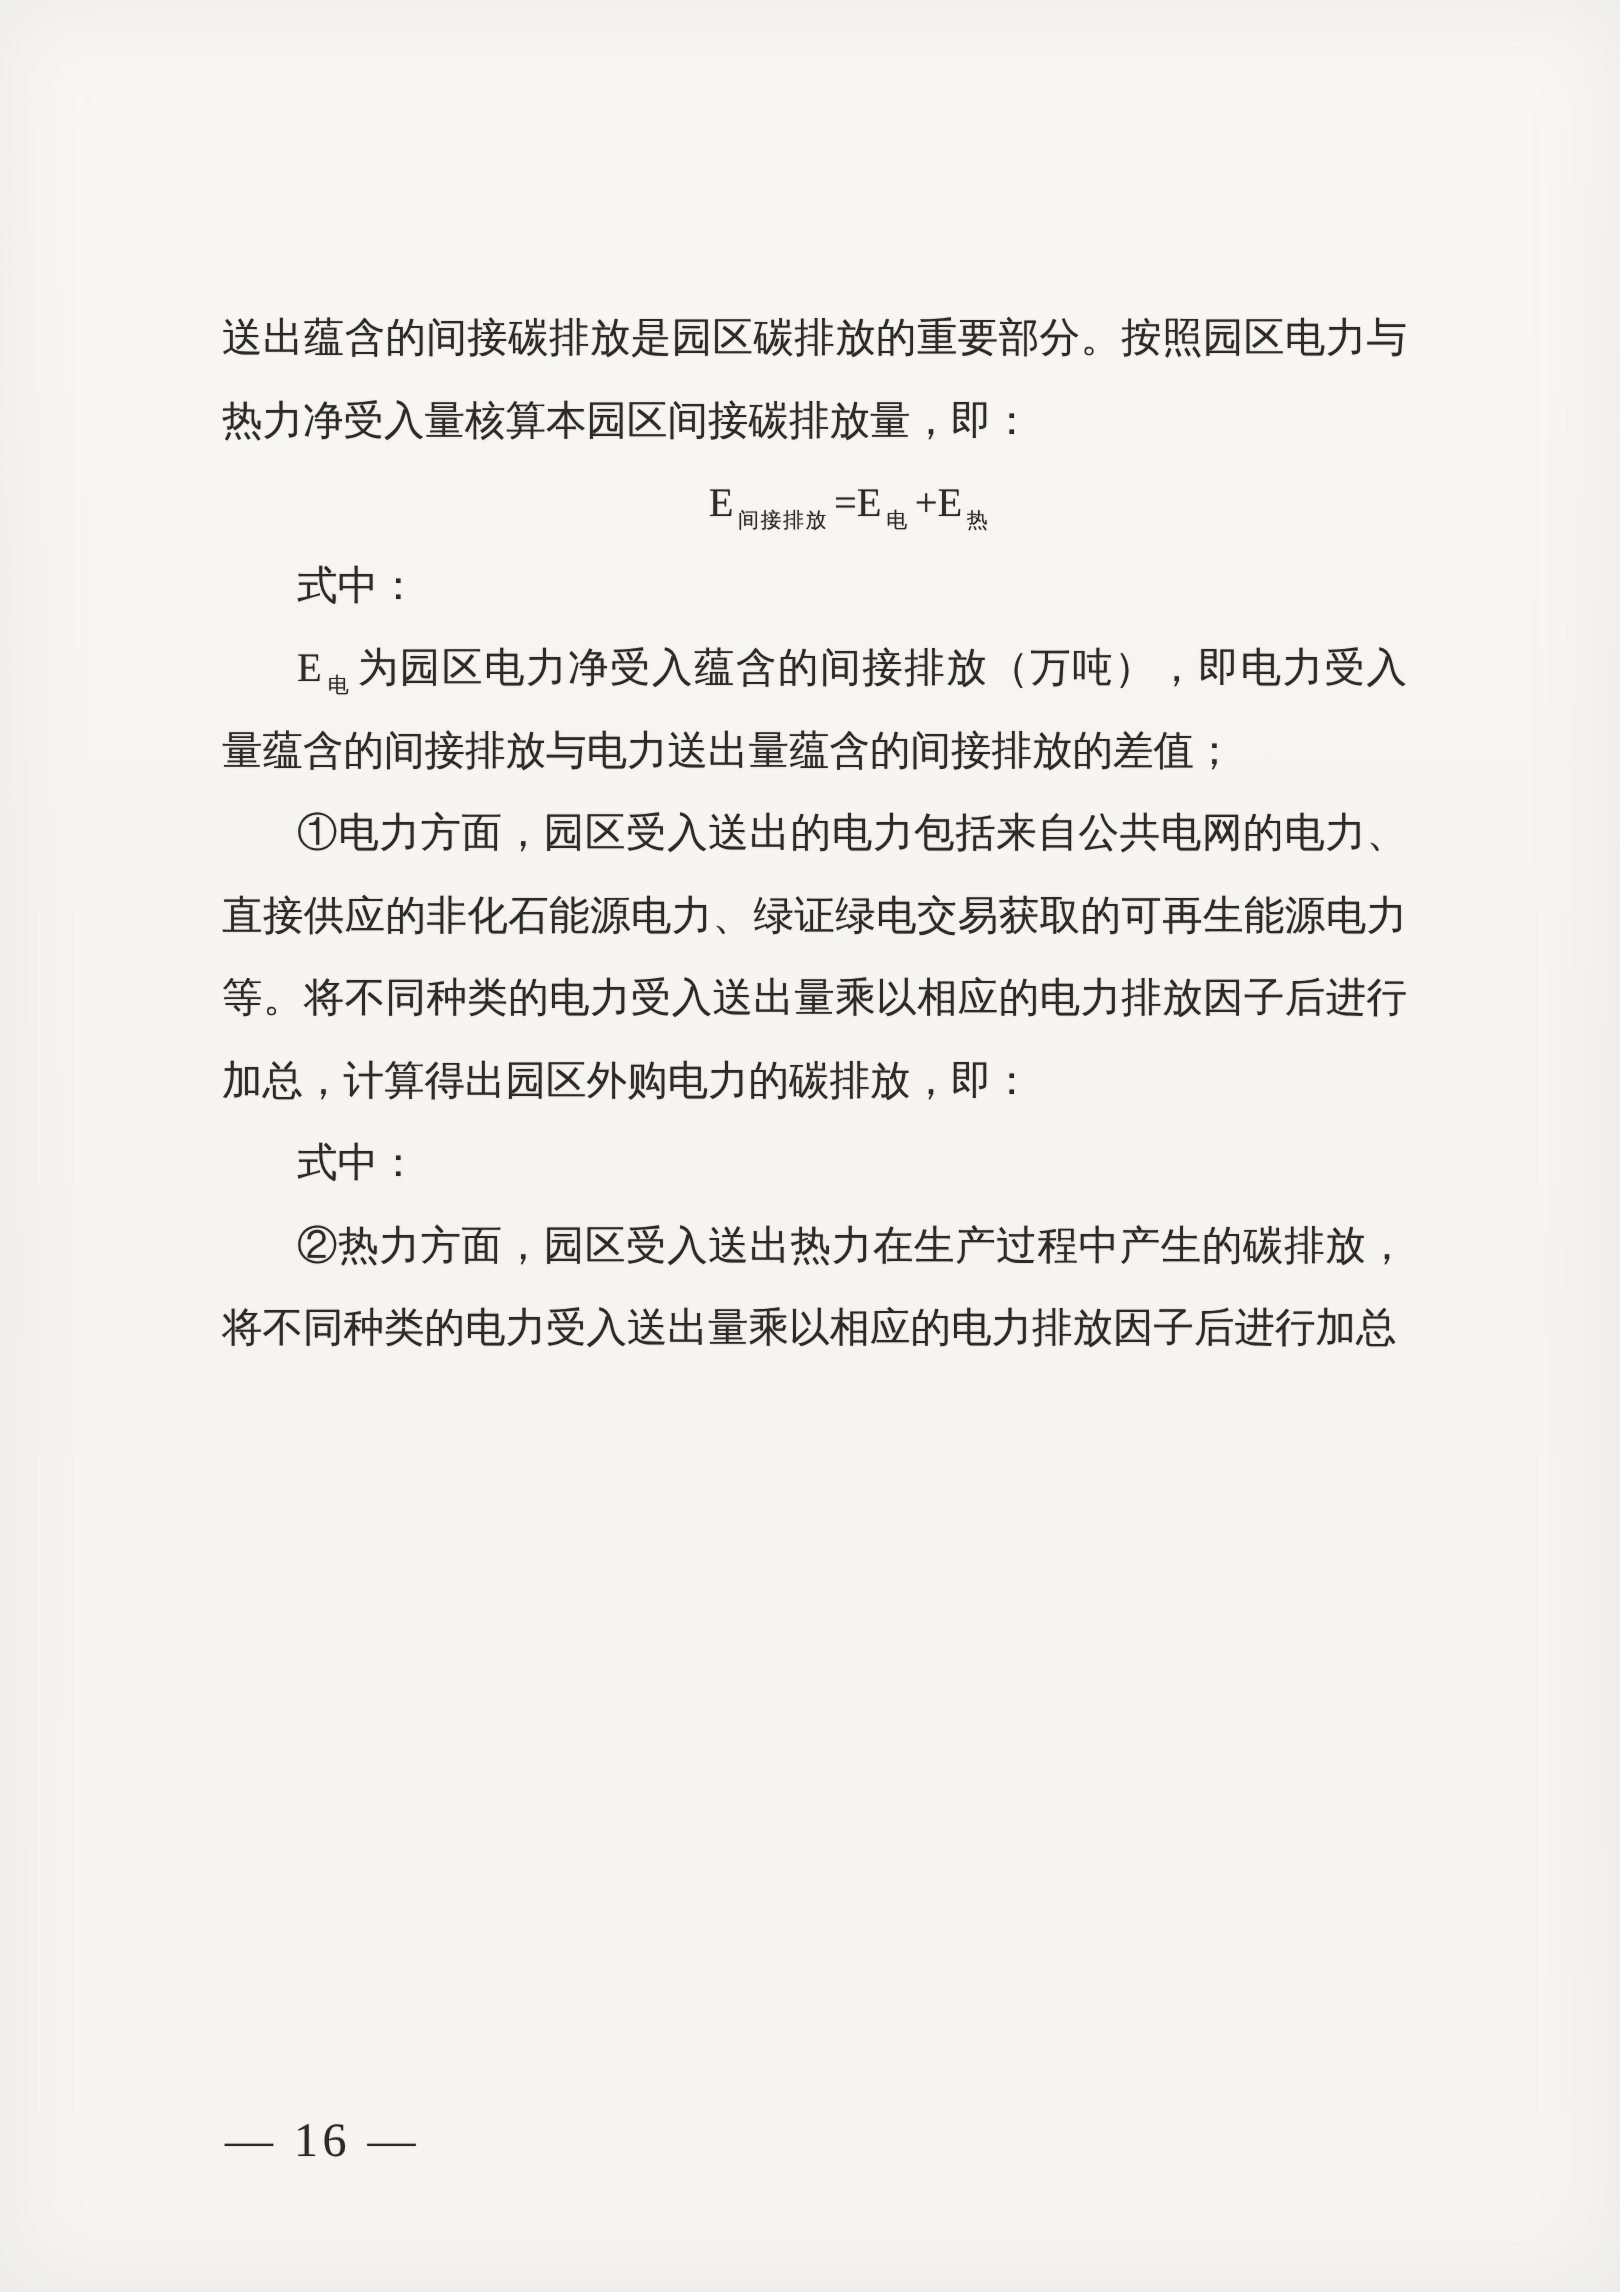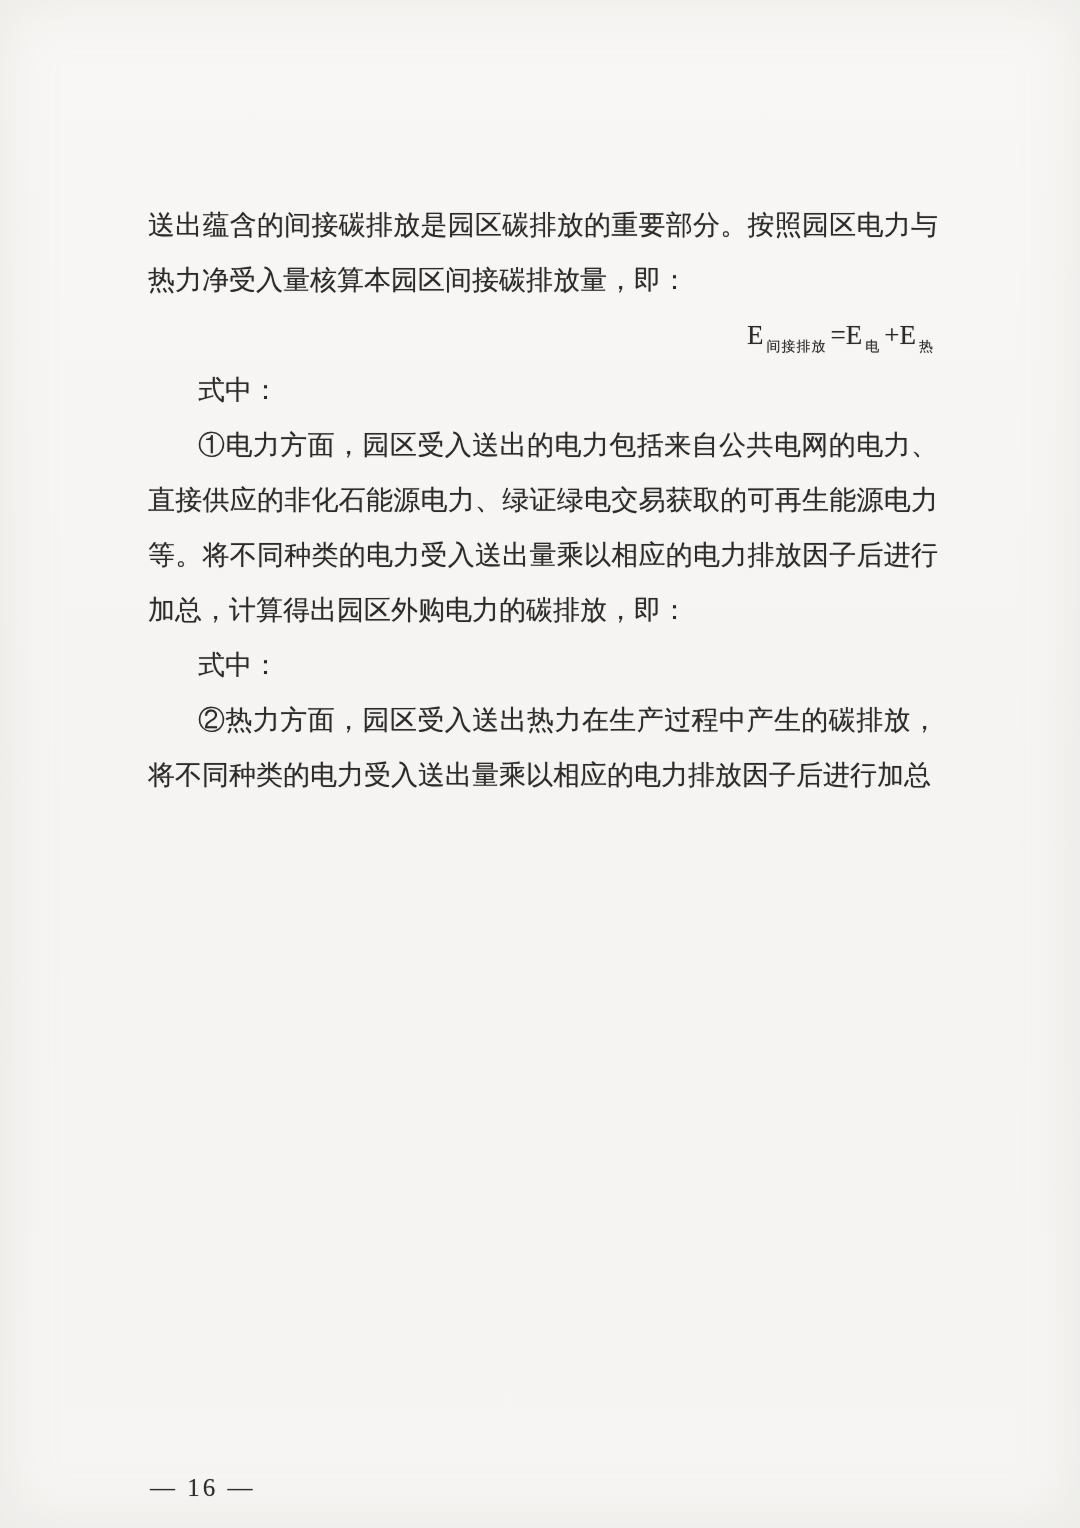--- a/index.html
+++ b/index.html
@@ -29,57 +29,58 @@
     text-shadow: 0 0 1px rgba(60,58,55,0.45);
   }
   .content p {
     margin: 0;
     text-indent: 50px;
   }
   .content p.continuation {
     text-indent: 0;
   }
   .content p.formula {
-    text-align: right;
+    text-align: center;
   }
   sub {
     line-height: 0;
     vertical-align: -7px;
   }
   sub.cjk {
     font-size: 14px;
     margin: 0 4px 0 3px;
     letter-spacing: 1px;
   }
   sub.tight {
     font-size: 16px;
     margin: 0 1px 0 0;
   }
   .pagenum {
     position: absolute;
     left: 150px;
-    top: 1460px;
-    font-size: 25px;
+    top: 1399px;
+    font-size: 32px;
     line-height: 55px;
     letter-spacing: 3px;
     text-shadow: 0 0 1px rgba(60,58,55,0.45);
   }
 </style>
 </head>
 <body>
 
 <div class="page">
   <div class="content">
 
     <p class="continuation"><span>送出蕴含的间接碳排放是园区碳排放的重要部分。按照园区电力与热力净受入量核算本园区间接碳排放量，即：</span></p>
 
     <p class="formula"><span>E</span><sub class="cjk">间接排放</sub><span>=E</span><sub class="cjk">电</sub><span>+E</span><sub class="cjk">热</sub></p>
 
     <p><span>式中：</span></p>
 
+    <p><span>E</span><sub class="cjk">电</sub><span>为园区电力净受入蕴含的间接排放（万吨），即电力受入量蕴含的间接排放与电力送出量蕴含的间接排放的差值；</span></p>
 
 
     <p><span>①电力方面，园区受入送出的电力包括来自公共电网的电力、直接供应的非化石能源电力、绿证绿电交易获取的可再生能源电力等。将不同种类的电力受入送出量乘以相应的电力排放因子后进行加总，计算得出园区外购电力的碳排放，即：</span></p>
 
 
     <p><span>式中：</span></p>
 
 
 
     <p><span>②热力方面，园区受入送出热力在生产过程中产生的碳排放，将不同种类的电力受入送出量乘以相应的电力排放因子后进行加总</span></p>

